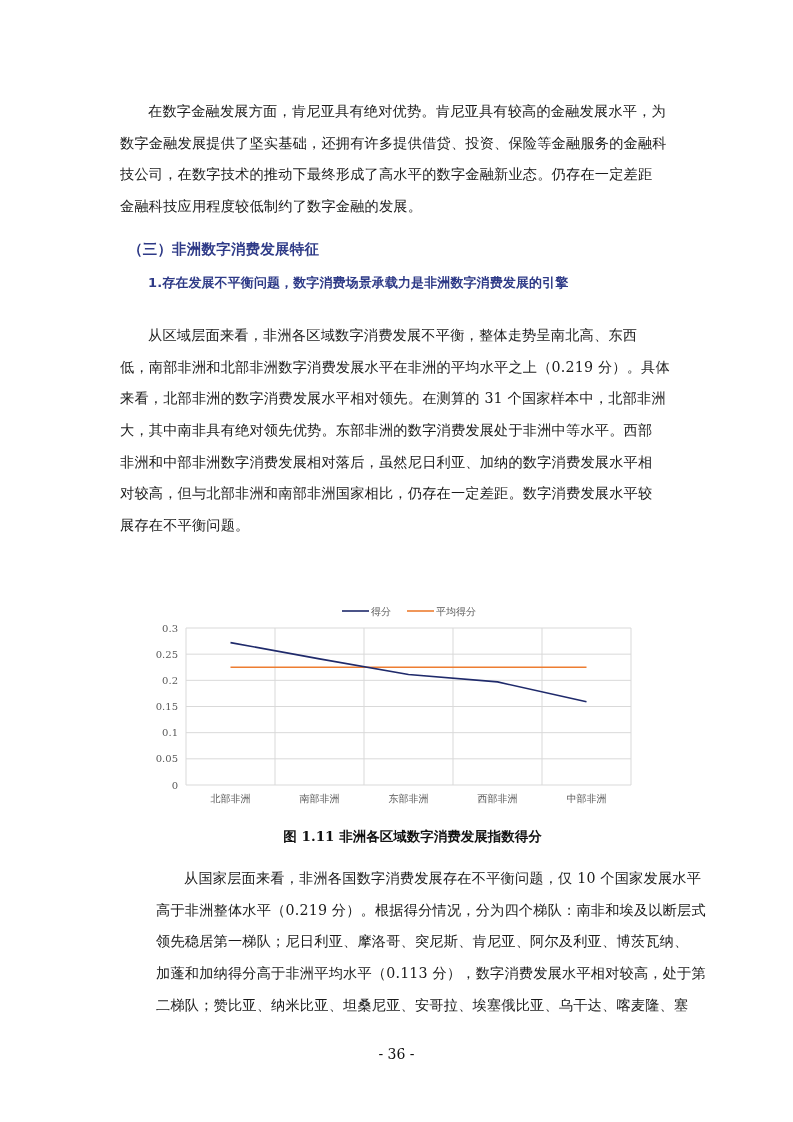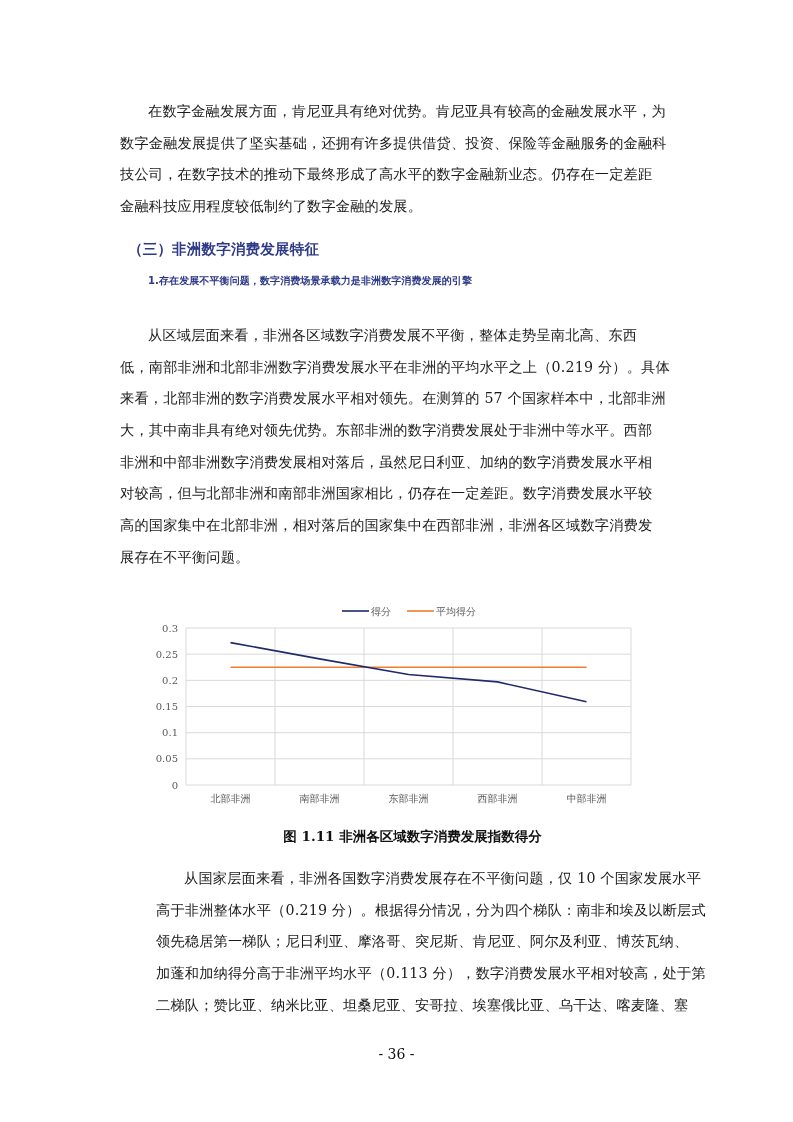--- a/index.html
+++ b/index.html
@@ -5,21 +5,21 @@
   html, body { margin: 0; padding: 0; background: #ffffff; }
   body { width: 793px; height: 1122px; position: relative; overflow: hidden;
          font-family: "DejaVu Serif", "Liberation Serif", serif; color: #1a1a1a; }
   .para { position: absolute; left: 120px; width: 555px; font-size: 14.2px; line-height: 31.7px;
           letter-spacing: 0.2px; text-align: justify; }
   .para .line { display: block; white-space: nowrap; height: 31.7px; }
   .indent { padding-left: 28px; }
   .h2 { position: absolute; left: 120px; top: 240px; font-family: Liberation Serif, serif;
         font-weight: bold; font-size: 14.5px; color: #2e3a87; letter-spacing: 0.2px; margin-left: 8px; }
   .h3 { position: absolute; left: 148px; top: 274px; font-family: "DejaVu Sans", "Liberation Sans", sans-serif;
-        font-weight: bold; font-size: 10px; color: #2e3a87; letter-spacing: 0.1px; }
+        font-weight: bold; font-size: 13px; color: #2e3a87; letter-spacing: 0.1px; }
   .chart { position: absolute; left: 145px; top: 596px; width: 500px; height: 220px; }
   .chart svg { display: block; }
   .caption { position: absolute; left: 16px; width: 793px; top: 828px; text-align: center;
              font-family: "DejaVu Serif", "Liberation Serif", serif; font-weight: bold; font-size: 13.5px; color: #111; }
   .pagenum { position: absolute; left: 0; width: 793px; top: 1046px; text-align: center; font-size: 14px; color: #111; }
 </style>
 </head>
 <body>
 
 <div class="para" style="top:96px;">
@@ -28,25 +28,24 @@
   <span class="line">技公司，在数字技术的推动下最终形成了高水平的数字金融新业态。仍存在一定差距</span>
   <span class="line">金融科技应用程度较低制约了数字金融的发展。</span>
 </div>
 
 <div class="h2">（三）非洲数字消费发展特征</div>
 <div class="h3">1.存在发展不平衡问题，数字消费场景承载力是非洲数字消费发展的引擎</div>
 
 <div class="para" style="top:320px;">
   <span class="line indent">从区域层面来看，非洲各区域数字消费发展不平衡，整体走势呈南北高、东西</span>
   <span class="line">低，南部非洲和北部非洲数字消费发展水平在非洲的平均水平之上（0.219 分）。具体</span>
-  <span class="line">来看，北部非洲的数字消费发展水平相对领先。在测算的 57 个国家样本中，北部非洲</span>
+  <span class="line">来看，北部非洲的数字消费发展水平相对领先。在测算的 31 个国家样本中，北部非洲</span>
   <span class="line">大，其中南非具有绝对领先优势。东部非洲的数字消费发展处于非洲中等水平。西部</span>
   <span class="line">非洲和中部非洲数字消费发展相对落后，虽然尼日利亚、加纳的数字消费发展水平相</span>
   <span class="line">对较高，但与北部非洲和南部非洲国家相比，仍存在一定差距。数字消费发展水平较</span>
-  <span class="line">高的国家集中在北部非洲，相对落后的国家集中在西部非洲，非洲各区域数字消费发</span>
   <span class="line">展存在不平衡问题。</span>
 </div>
 
 <div class="chart">
   <svg id="chart-svg" width="500" height="220" viewBox="0 0 500 220">
       <line x1="41" x2="486" y1="189" y2="189" stroke="#d9d9d9" stroke-width="1"></line>
       <text x="33" y="192.5" text-anchor="end" font-size="10" fill="#595959" font-family="&quot;DejaVu Serif&quot;, &quot;Liberation Serif&quot;, serif">0</text>
       <line x1="41" x2="486" y1="162.83333333333334" y2="162.83333333333334" stroke="#d9d9d9" stroke-width="1"></line>
       <text x="33" y="166.33333333333334" text-anchor="end" font-size="10" fill="#595959" font-family="&quot;DejaVu Serif&quot;, &quot;Liberation Serif&quot;, serif">0.05</text>
       <line x1="41" x2="486" y1="136.66666666666666" y2="136.66666666666666" stroke="#d9d9d9" stroke-width="1"></line>

